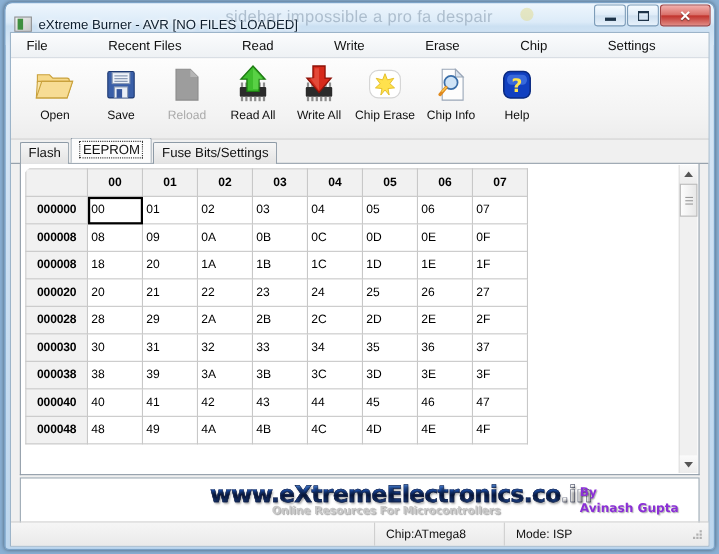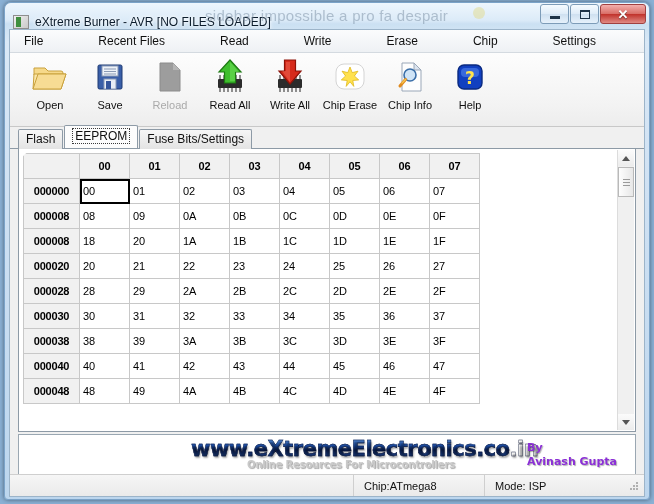--- a/index.html
+++ b/index.html
@@ -303,21 +303,20 @@
 
   
   .statusbar {
     position: absolute;
     left: 0; bottom: 0;
     width: 100%; height: 22px;
     background: linear-gradient(180deg,#f6f6f6,#eaeaea);
     border-top: 1px solid #cfcfcf;
     display: flex; align-items: center;
     box-sizing: border-box;
-    gap: 13px;
   }
   .sb-pane {
     height: 100%;
     display: flex; align-items: center;
     padding: 0 10px;
     font-size: 11px; color: #101010;
     box-sizing: border-box;
   }
   .sb-pane.sep { border-left: 1px solid #cfcfcf; }
   .sb-grip {

